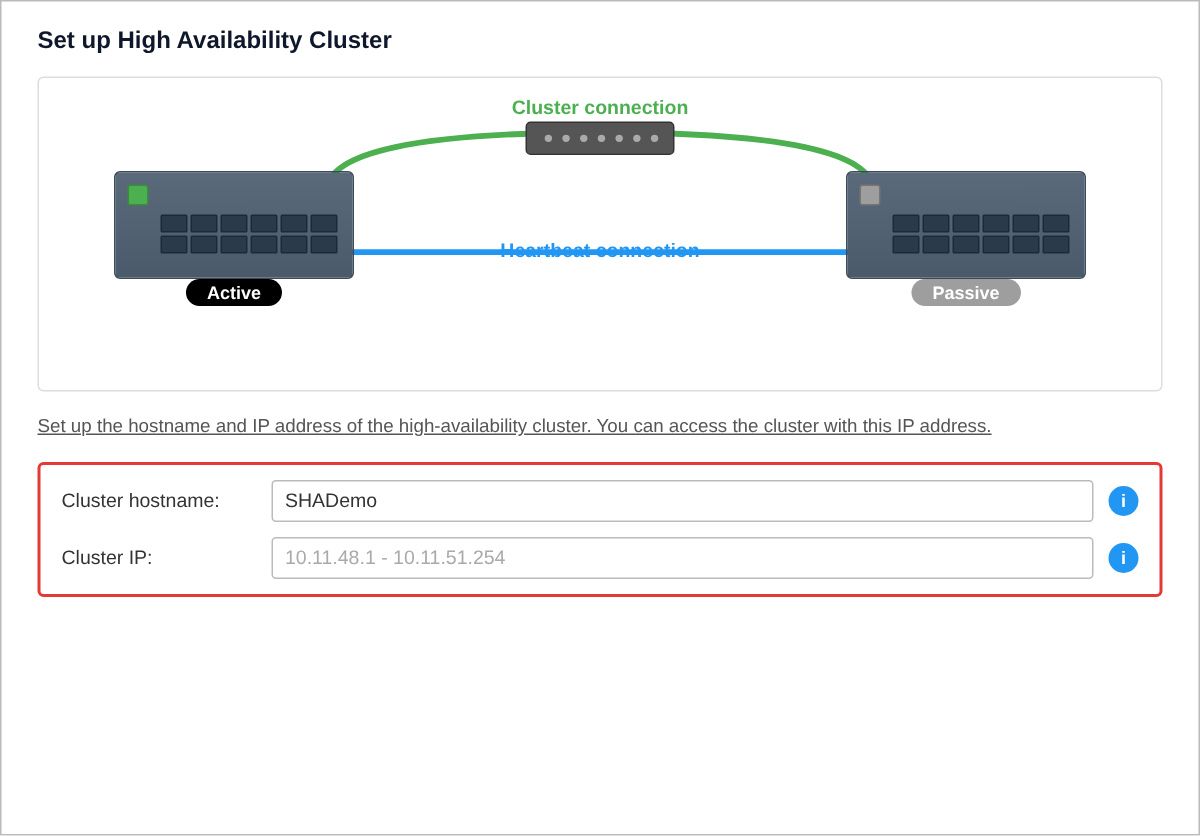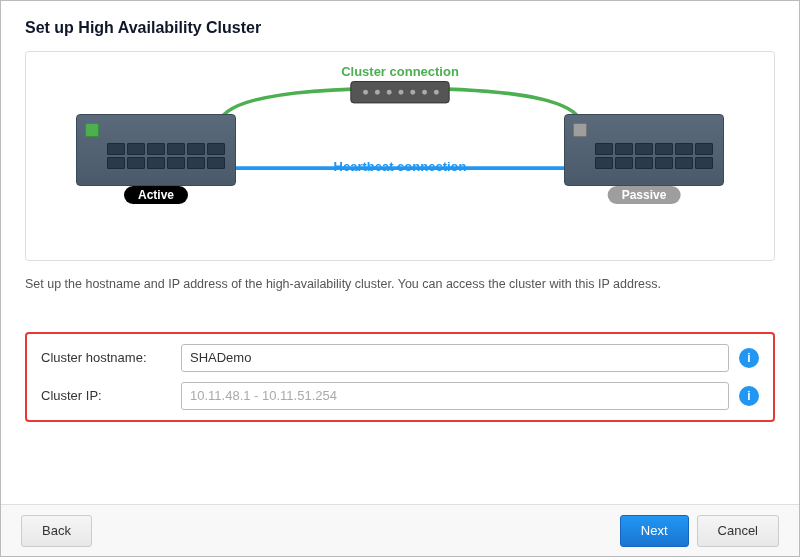--- a/index.html
+++ b/index.html
@@ -175,29 +175,29 @@
       background: #000000;
     }
     .badge-passive {
       background: #9e9e9e;
     }
     .description {
       font-size: 12.5px;
       color: #555;
       margin-bottom: 14px;
       line-height: 1.5;
+      text-decoration: underline;
     }
     .form-section {
       border: 2px solid #e53935;
       border-radius: 4px;
       padding: 10px 14px;
       display: flex;
       flex-direction: column;
       gap: 10px;
-      margin-top: 24px;
     }
     .form-row {
       display: flex;
       align-items: center;
       gap: 10px;
     }
     .form-label {
       width: 130px;
       color: #333;
       font-size: 13px;
@@ -350,19 +350,13 @@
 
       <div class="form-row">
         <div class="form-label">Cluster IP:</div>
         <input class="form-input" type="text" placeholder="10.11.48.1 - 10.11.51.254" style="">
         <div class="info-icon">i</div>
       </div>
     </div>
 
   </div>
 
-  <div class="footer">
-    <button class="btn btn-default">Back</button>
-    <div class="spacer"></div>
-    <button class="btn btn-primary" style="margin-right:8px;">Next</button>
-    <button class="btn btn-default">Cancel</button>
-  </div>
 </div>
 
 </body></html>

